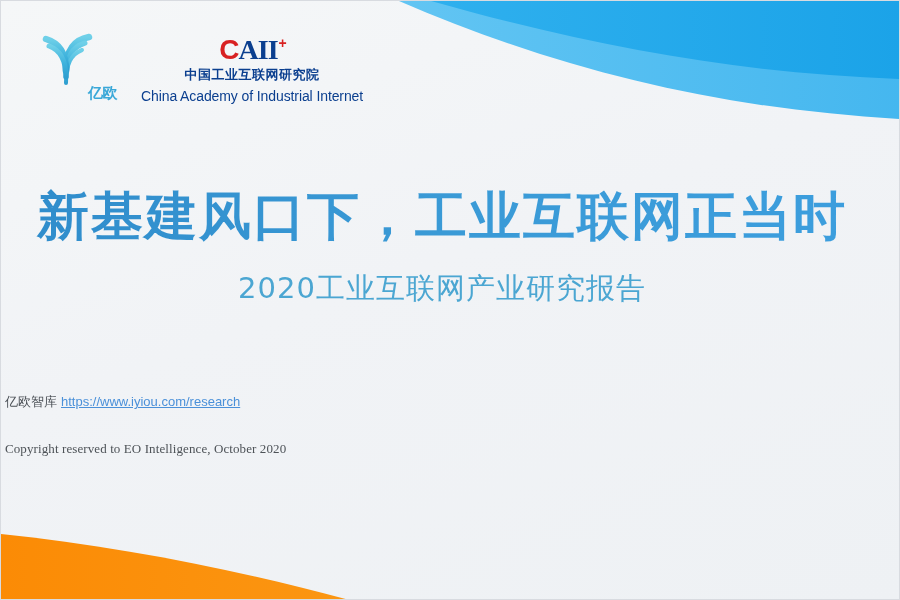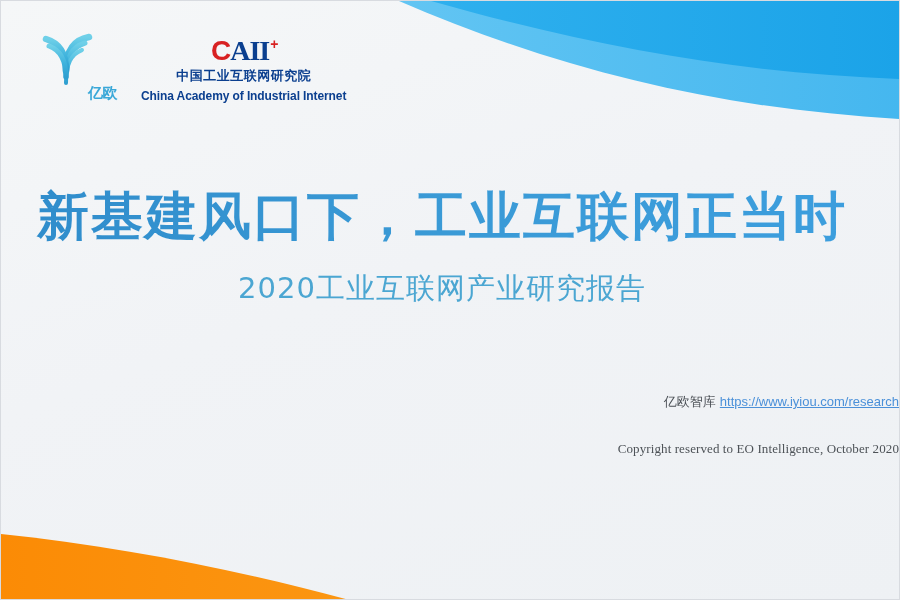--- a/index.html
+++ b/index.html
@@ -90,22 +90,22 @@
   .caii-cn {
     font-size: 13px;
     font-weight: 700;
     color: #0b3f8f;
     letter-spacing: 0.5px;
     margin-top: 4px;
     font-family: "DejaVu Sans", sans-serif;
     white-space: nowrap;
   }
   .caii-en {
-    font-size: 12px;
-    font-weight: 700;
+    font-size: 14px;
+    font-weight: 400;
     color: #0b3f8f;
     letter-spacing: -0.1px;
     margin-top: 8px;
     white-space: nowrap;
   }
 
   
   .logo-sap {
     display: flex;
     align-items: center;
@@ -155,24 +155,24 @@
     font-weight: 400;
     color: #4ba6d2;
     letter-spacing: 1px;
     font-family: "DejaVu Sans", sans-serif;
     white-space: nowrap;
   }
 
   
   .credits {
     position: absolute;
-    left: 12px;
+    left: 4px;
     right: 0;
     top: 392px;
-    text-align: right;
+    text-align: left;
     z-index: 4;
   }
   .credit-line1 {
     font-size: 13px;
     color: #555a60;
     font-family: "DejaVu Sans", sans-serif;
     line-height: 1.4;
   }
   .credit-org {
     color: #4a4f55;

